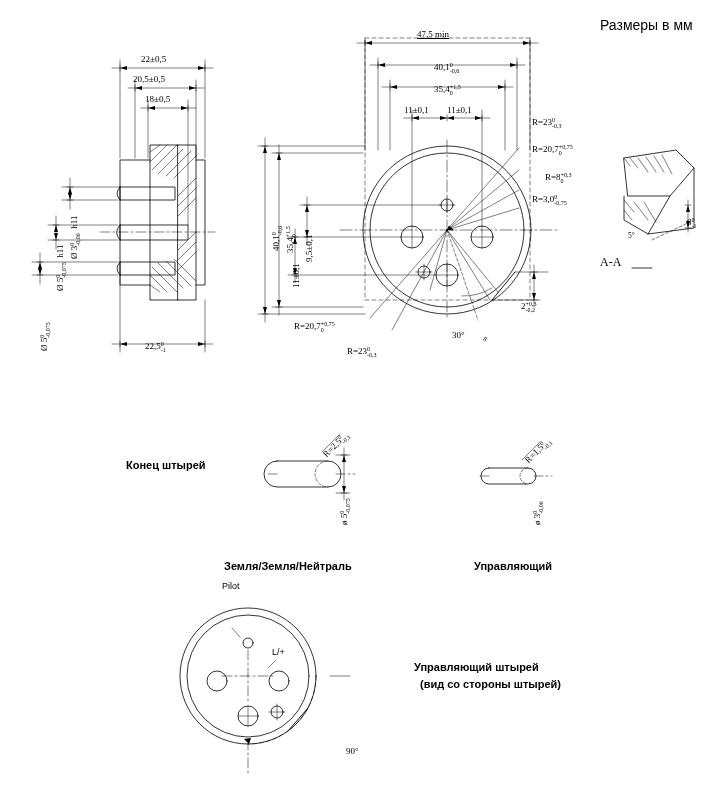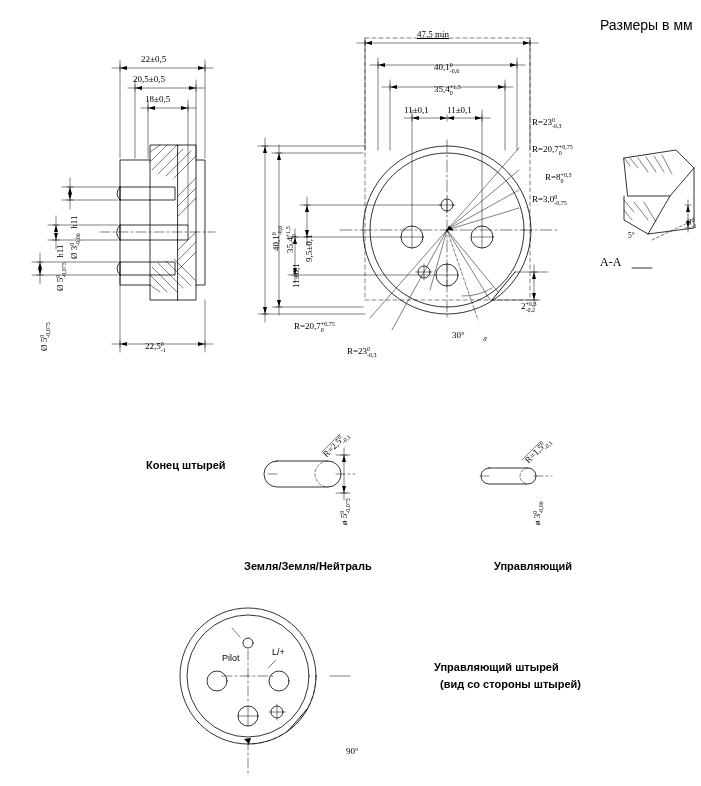--- a/index.html
+++ b/index.html
@@ -33,21 +33,20 @@
     font-family: "Liberation Serif", serif;
     font-size: 9px;
     line-height: 1.05;
     white-space: pre;
     color: #000;
   }
   .lbl.b {
     font-family: "Liberation Sans", sans-serif;
     font-weight: bold;
     font-size: 11px;
-    margin-left: 20px;
   }
   .lbl.sm { font-size: 7.5px; }
   .lbl.xs { font-size: 6.5px; }
   .rot90 { transform: rotate(-90deg); transform-origin: left top; }
   .rot45 { transform: rotate(-45deg); transform-origin: left top; }
   .rotm30 { transform: rotate(30deg); transform-origin: left top; }
   .frac {
     display: inline-block;
     vertical-align: middle;
     font-size: 6px;
@@ -460,20 +459,20 @@
   <div class="lbl rot45" style="left:510px; top:458px;">
     <span>R=1,5</span><span class="frac"><span>0</span><span>-0,1</span></span>
   </div>
   <div class="lbl rot90" style="left:523px; top:534px;">
     <span>ø 3</span><span class="frac"><span>0</span><span>-0,06</span></span>
   </div>
 
   <div class="lbl b" style="left:224px; top:561px;">Земля/Земля/Нейтраль</div>
   <div class="lbl b" style="left:474px; top:561px;">Управляющий</div>
 
-  <div class="lbl" style="left:222px; top:654px; font-family:'Liberation Sans',sans-serif; font-size:9px;">Pilot</div>
+  <div class="lbl" style="left:222px; top:582px; font-family:'Liberation Sans',sans-serif; font-size:9px;">Pilot</div>
   <div class="lbl" style="left:272px; top:648px; font-family:'Liberation Sans',sans-serif; font-size:9px;">L/+</div>
   <div class="lbl" style="left:302px; top:747px;padding-left:44px;">90°</div>
 
   <div class="lbl b" style="left:414px; top:662px;">Управляющий штырей</div>
   <div class="lbl b" style="left:420px; top:679px;">(вид со стороны штырей)</div>
 
 </div>
 
 </body></html>

